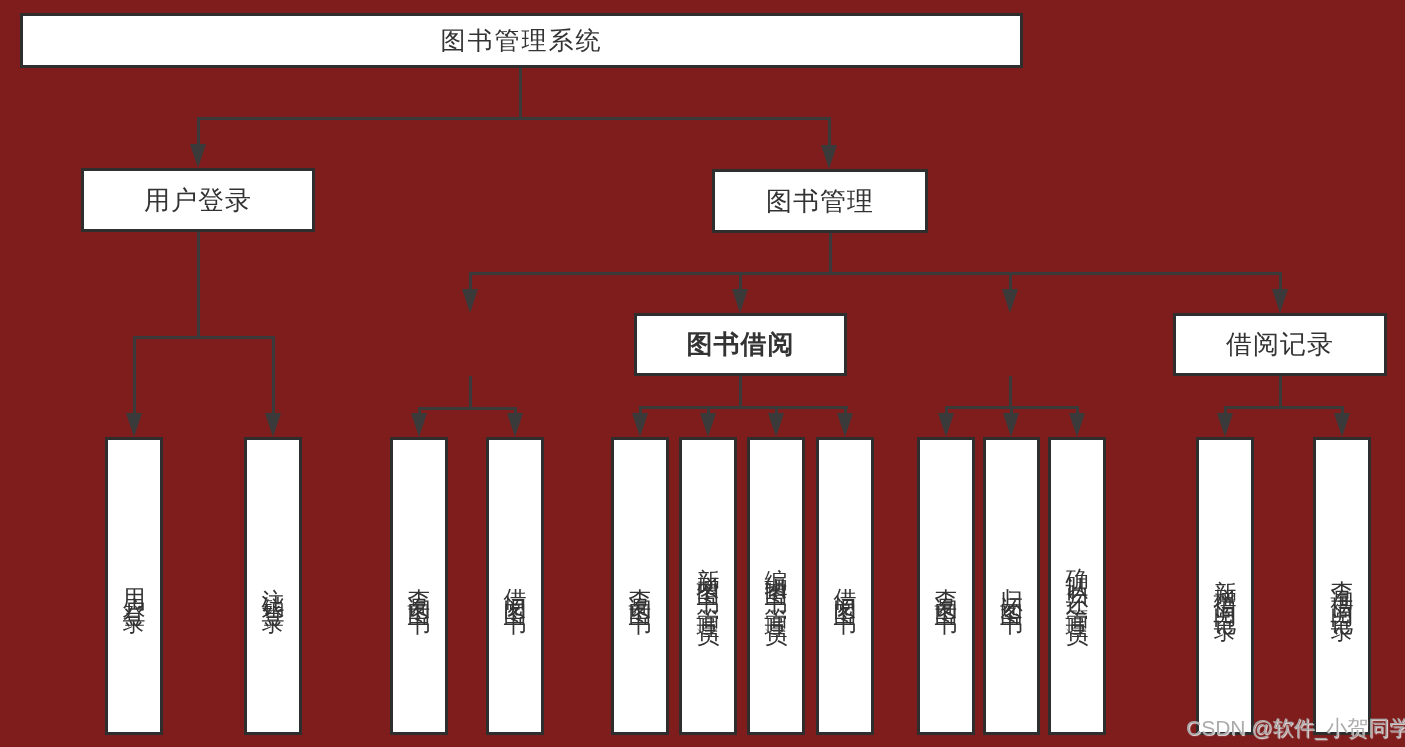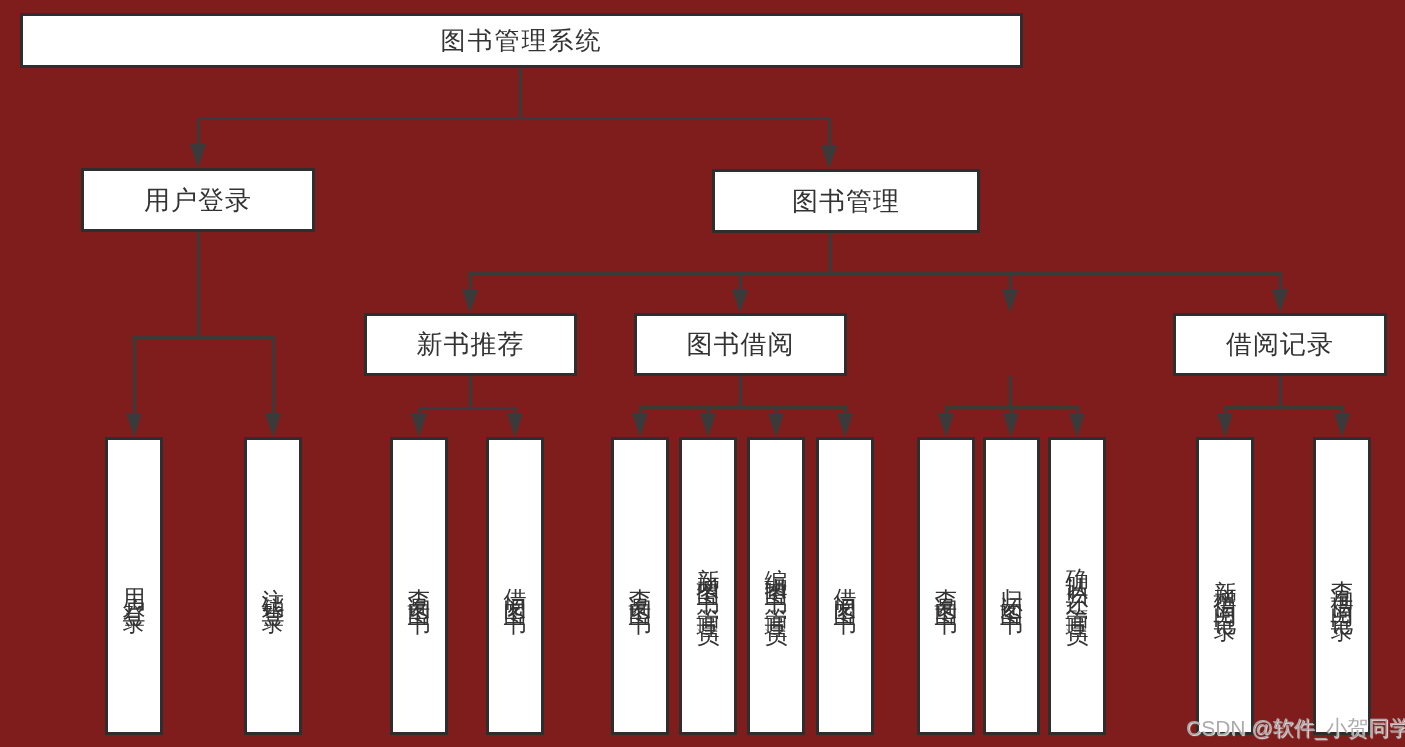--- a/index.html
+++ b/index.html
@@ -61,21 +61,21 @@
   <div class="line" style="left:518.5px; top:68px; width:3px; height:51px;"></div>
   <div class="line" style="left:196.5px; top:117px; width:634px; height:3px;"></div>
   <div class="line" style="left:196.5px; top:119px; width:3px; height:29px;"></div>
   <div class="arrow" style="left:190px; top:144px;"></div>
   <div class="line" style="left:827.5px; top:119px; width:3px; height:30px;"></div>
   <div class="arrow" style="left:821px; top:145px;"></div>
 
   <div class="node hnode" style="left:81px; top:168px; width:234px; height:64px;">
     <span>用户登录</span>
   </div>
-  <div class="node hnode" style="left:712px; top:169px; width:268px; height:64px;">
+  <div class="node hnode" style="left:712px; top:169px; width:216px; height:64px;">
     <span>图书管理</span>
   </div>
 
   <div class="line" style="left:196.5px; top:232px; width:3px; height:107px;"></div>
   <div class="line" style="left:132.5px; top:336px; width:142px; height:3px;"></div>
   <div class="line" style="left:132.5px; top:338px; width:3px; height:79px;"></div>
   <div class="arrow" style="left:126px; top:413px;"></div>
   <div class="line" style="left:271.5px; top:338px; width:3px; height:79px;"></div>
   <div class="arrow" style="left:265px; top:413px;"></div>
 
@@ -83,24 +83,21 @@
   <div class="line" style="left:468.5px; top:272px; width:813px; height:3px;"></div>
   <div class="line" style="left:468.5px; top:274px; width:3px; height:19px;"></div>
   <div class="arrow" style="left:462px; top:289px;"></div>
   <div class="line" style="left:738.5px; top:274px; width:3px; height:19px;"></div>
   <div class="arrow" style="left:732px; top:289px;"></div>
   <div class="line" style="left:1008.5px; top:274px; width:3px; height:19px;"></div>
   <div class="arrow" style="left:1002px; top:289px;"></div>
   <div class="line" style="left:1278.5px; top:274px; width:3px; height:19px;"></div>
   <div class="arrow" style="left:1272px; top:289px;"></div>
 
-  <div class="node hnode" style="left:364px; top:313px; width:213px; height:63px;">
-    <span>新书推荐</span>
-  </div>
-  <div class="node hnode" style="left:634px; top:313px; width:213px; height:63px;">
+  <div class="node hnode" style="left:634px; top:313px; width:213px; height:63px;font-weight:bold;">
     <span>图书借阅</span>
   </div>
   <div class="node hnode" style="left:1173px; top:313px; width:214px; height:63px;">
     <span>借阅记录</span>
   </div>
 
   <div class="line" style="left:468.5px; top:376px; width:3px; height:33px;"></div>
   <div class="line" style="left:417.5px; top:407px; width:99px; height:3px;"></div>
   <div class="line" style="left:417.5px; top:409px; width:3px; height:8px;"></div>
   <div class="arrow" style="left:411px; top:413px;"></div>

